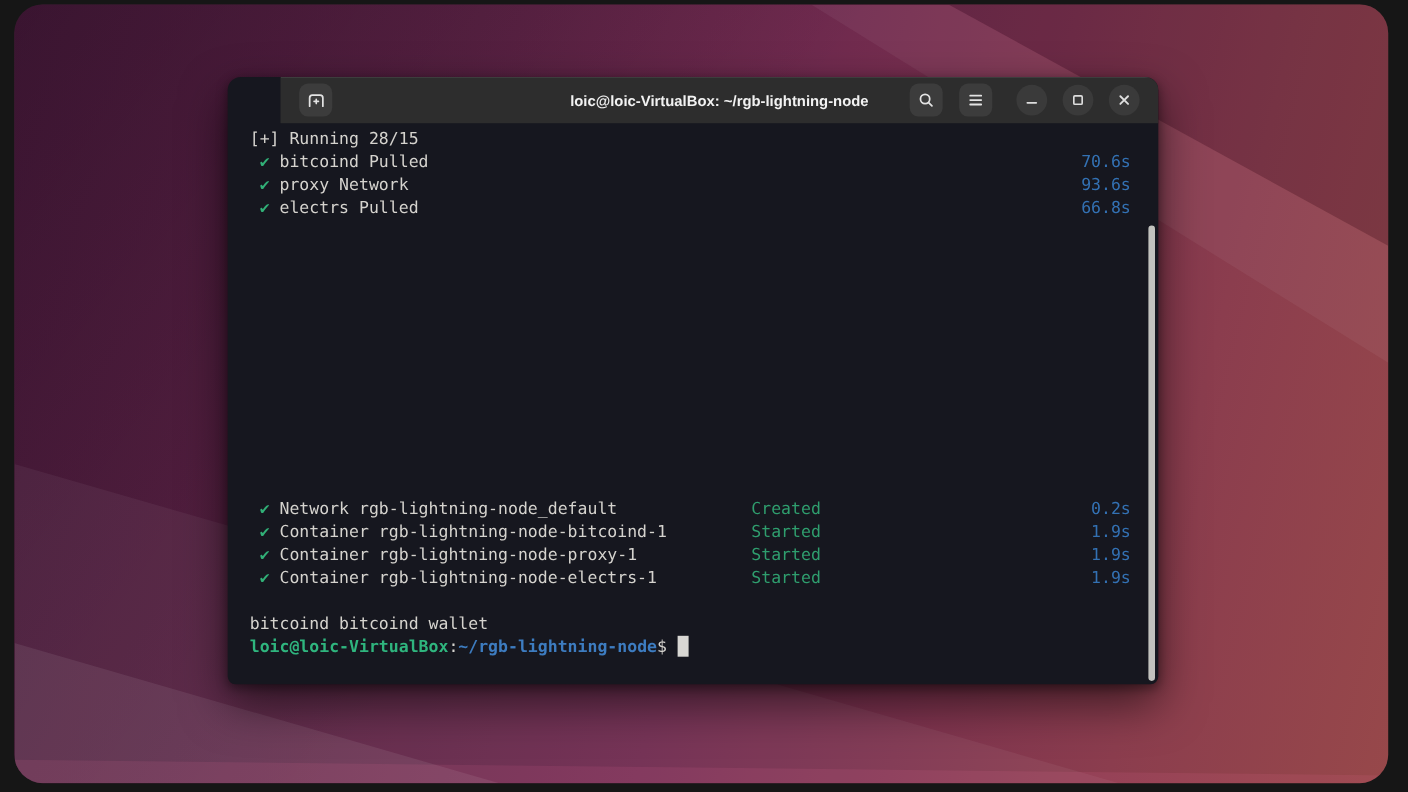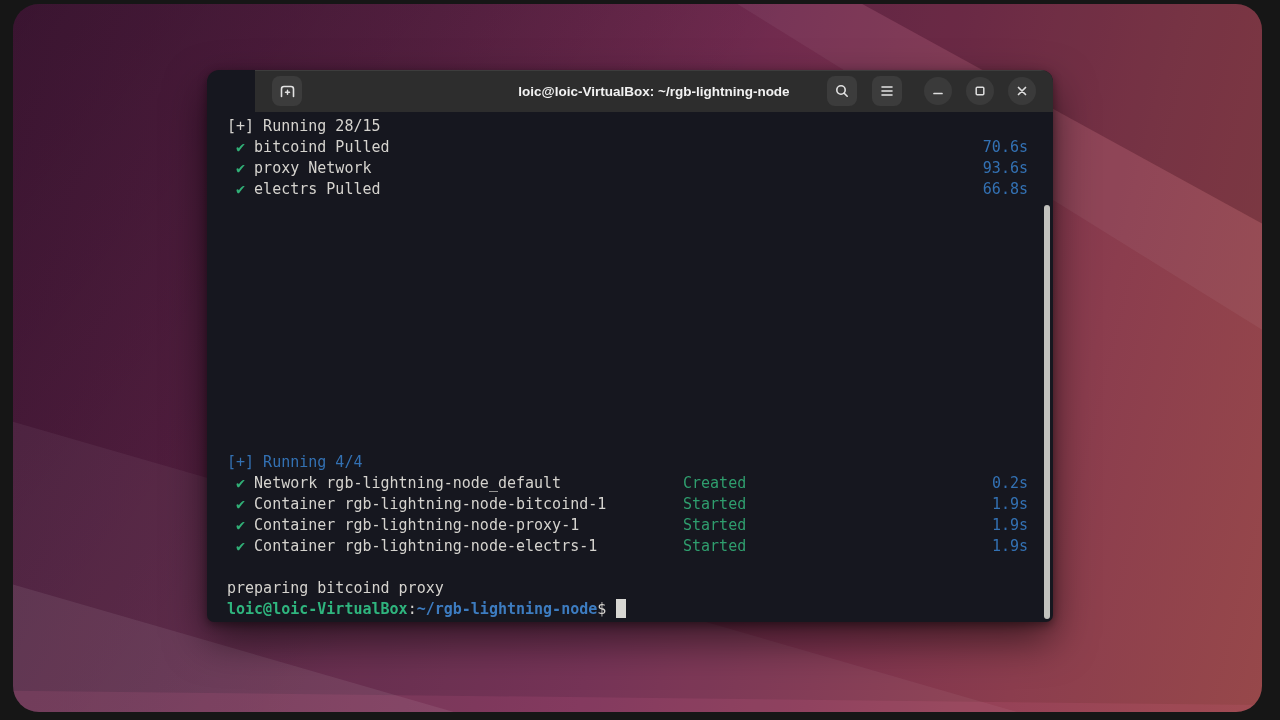--- a/index.html
+++ b/index.html
@@ -157,25 +157,24 @@
         <div class="term-line"></div>
         <div class="term-line"></div>
         <div class="term-line"></div>
         <div class="term-line"></div>
         <div class="term-line"></div>
         <div class="term-line"></div>
         <div class="term-line"></div>
         <div class="term-line"></div>
         <div class="term-line"></div>
         <div class="term-line"></div>
-        <div class="term-line"><span class="c-blue">[+] Running 4/4</span></div>
         <div class="term-line"><span class="c-fg"> </span><span class="c-green">✔</span><span class="c-fg"> Network rgb-lightning-node_default</span><span class="status c-green2">Created</span><span class="time c-blue">0.2s</span></div>
         <div class="term-line"><span class="c-fg"> </span><span class="c-green">✔</span><span class="c-fg"> Container rgb-lightning-node-bitcoind-1</span><span class="status c-green2">Started</span><span class="time c-blue">1.9s</span></div>
         <div class="term-line"><span class="c-fg"> </span><span class="c-green">✔</span><span class="c-fg"> Container rgb-lightning-node-proxy-1</span><span class="status c-green2">Started</span><span class="time c-blue">1.9s</span></div>
         <div class="term-line"><span class="c-fg"> </span><span class="c-green">✔</span><span class="c-fg"> Container rgb-lightning-node-electrs-1</span><span class="status c-green2">Started</span><span class="time c-blue">1.9s</span></div>
         <div class="term-line"></div>
-        <div class="term-line"><span class="c-fg">preparing bitcoind proxy</span></div>
+        <div class="term-line"><span class="c-fg">bitcoind bitcoind wallet</span></div>
         <div class="term-line"><span class="c-pgreen b">loic@loic-VirtualBox</span><span class="c-fg">:</span><span class="c-pblue b">~/rgb-lightning-node</span><span class="c-fg">$ </span><span class="cursor"></span></div>
       </div>
 
     <div class="scrollbar-thumb"></div>
   </div>
 </div>
 
 </body></html>

